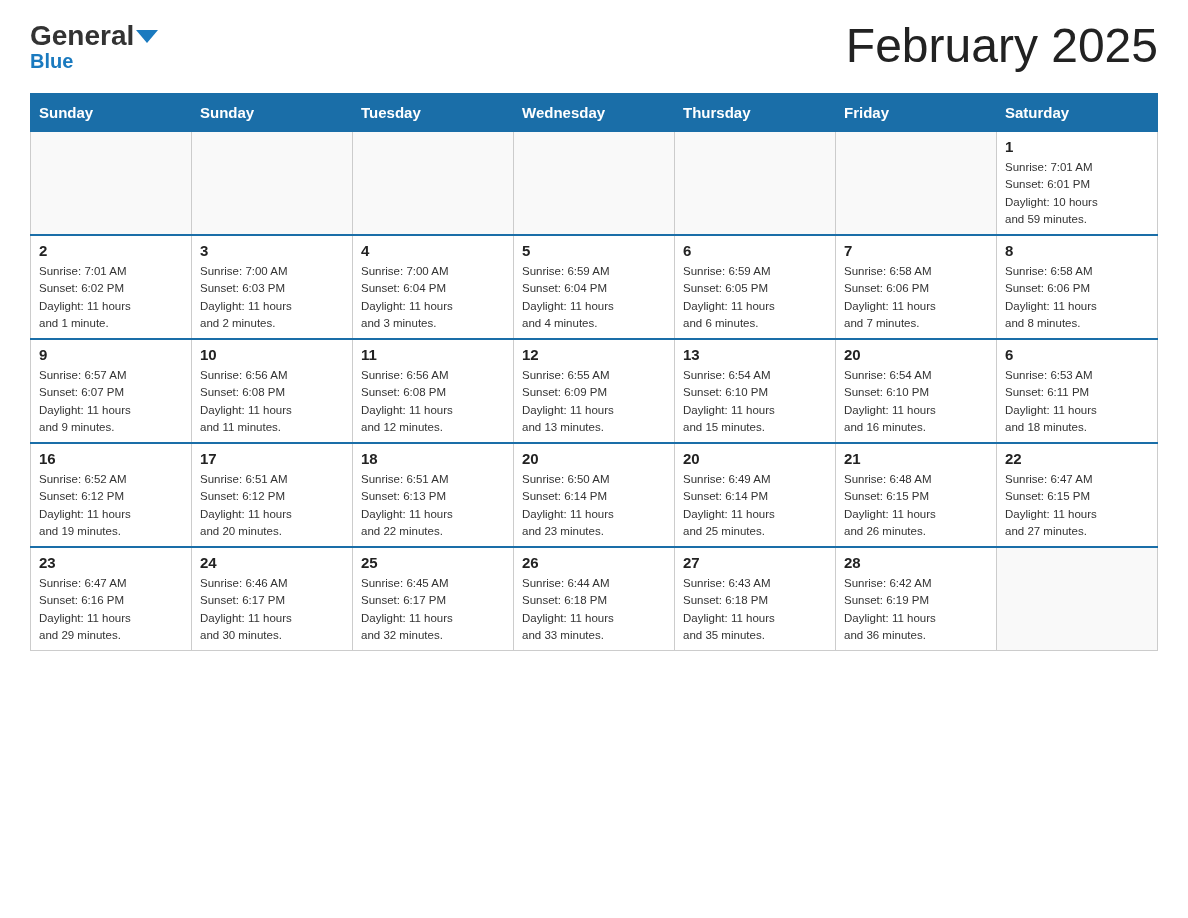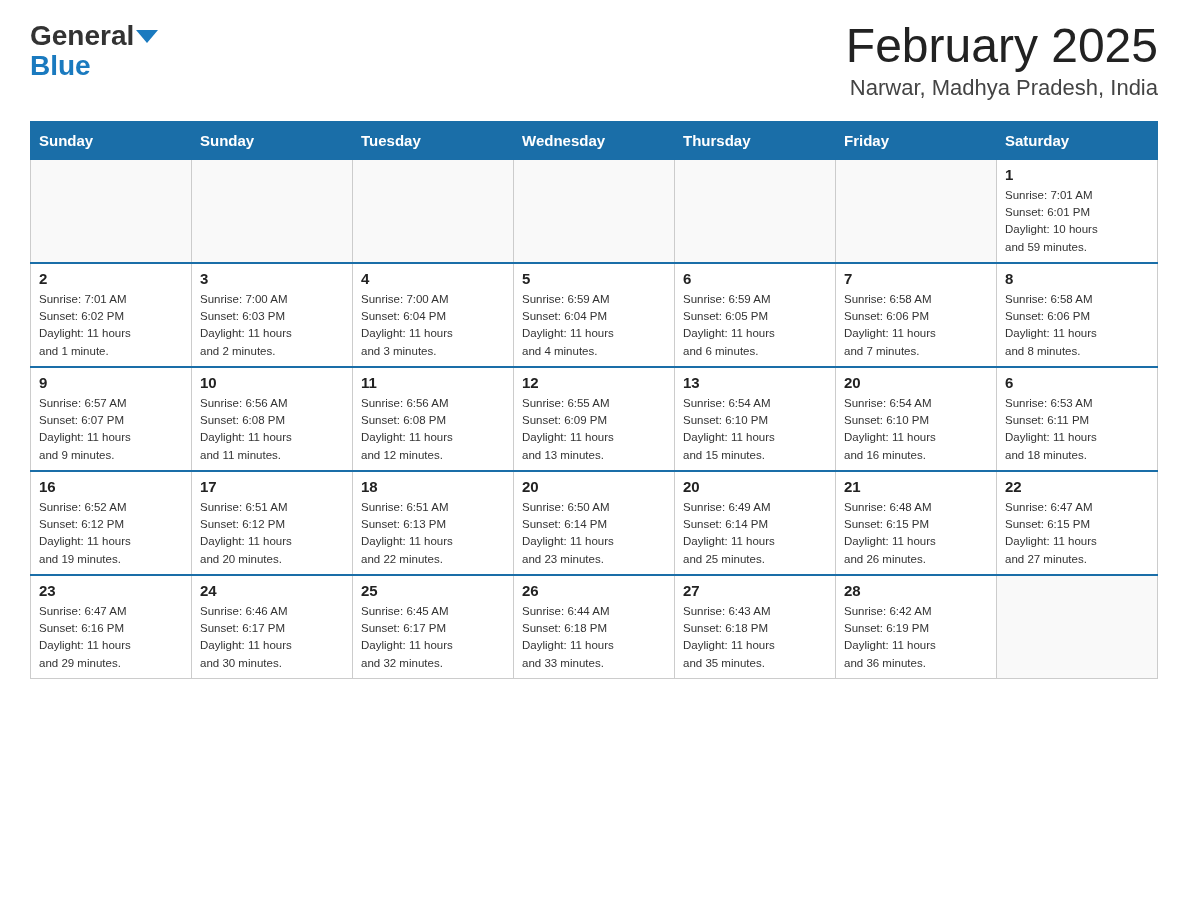--- a/index.html
+++ b/index.html
@@ -6,31 +6,31 @@
     body {
       font-family: Arial, sans-serif;
       background: #fff;
       padding: 20px 30px;
       width: 1188px;
       min-height: 918px;
     }
     .header {
       display: flex;
       justify-content: space-between;
-      align-items: flex-start;
+      align-items: center;
       margin-bottom: 20px;
     }
     .logo {
       display: flex;
       flex-direction: column;
       align-items: flex-start;
     }
     .logo-blue {
       color: #1a7abf;
-      font-size: 28px;
+      font-size: 20px;
       font-weight: bold;
       margin-top: -2px;
     }
     .title-block {
       text-align: right;
     }
     .main-title {
       font-size: 48px;
       font-weight: normal;
       color: #222;
@@ -115,21 +115,20 @@
     <div class="logo-wrapper">
       <span class="logo-general">General</span>
       <div class="logo-icon">
         <div class="logo-arrow"></div>
       </div>
     </div>
     <div class="logo-blue">Blue</div>
   </div>
   <div class="title-block">
     <div class="main-title">February 2025</div>
-    <div class="subtitle">Narwar, Madhya Pradesh, India</div>
   </div>
 </div>
 
 <table class="calendar">
   <thead>
     <tr>
 
     <th>Sunday</th>
         <th>Sunday</th>
         <th>Tuesday</th>

